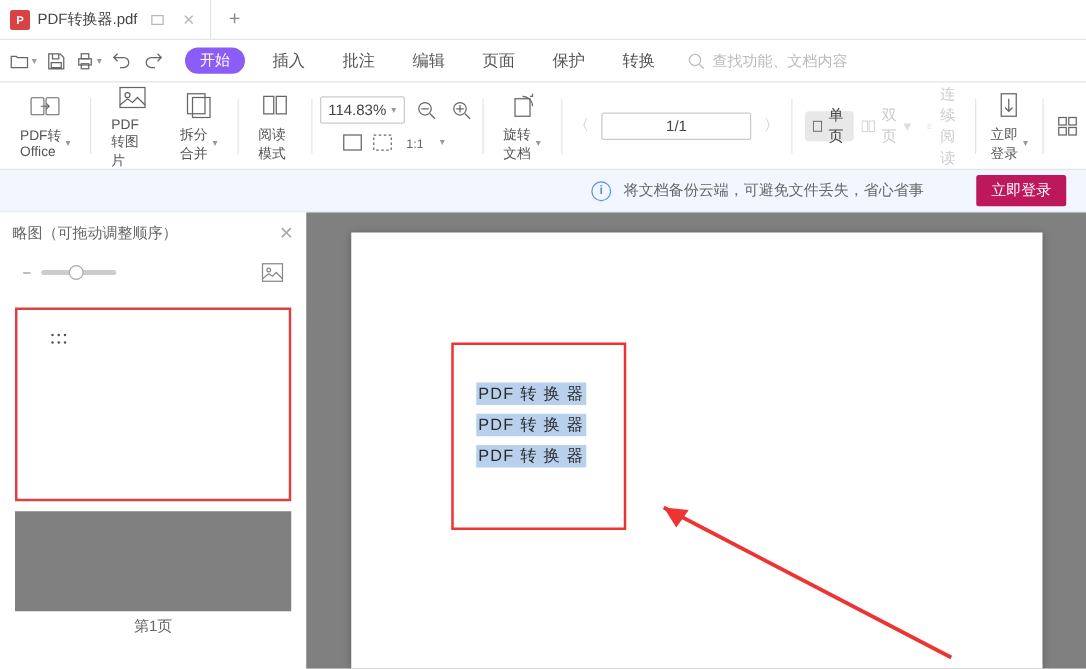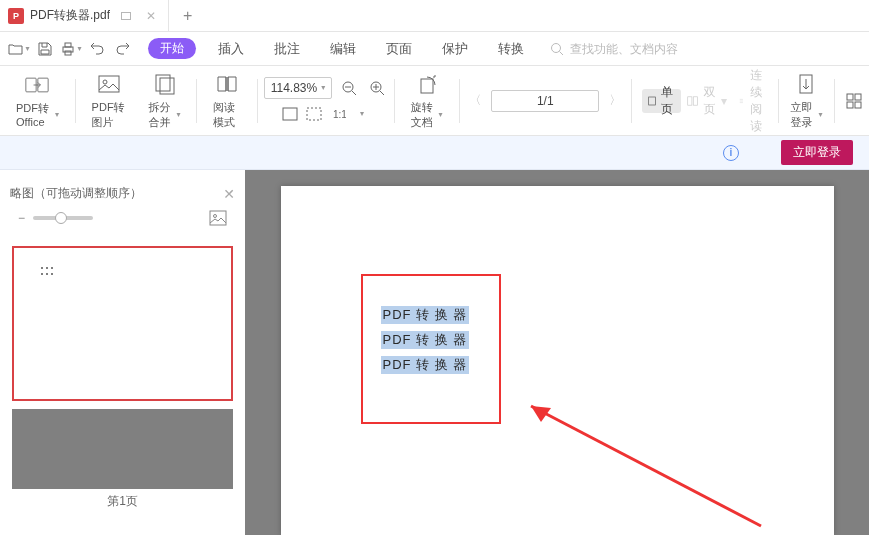--- a/index.html
+++ b/index.html
@@ -32,39 +32,39 @@
   .lbl .caret { font-size: 8px; color: #999; }
 
   .zoom-box { border: 1px solid #ccc; padding: 3px 6px; font-size: 12px; color: #444; display: flex; align-items: center; gap: 4px; border-radius: 2px; cursor: pointer; }
   .zoom-box .caret { font-size: 8px; color: #999; }
   .tool-small { width: 22px; height: 22px; display: flex; align-items: center; justify-content: center; color: #ec4899; cursor: pointer; border-radius: 3px; }
   .tool-stack { display: flex; flex-direction: column; align-items: center; gap: 4px; }
   .tool-stack .row { display: flex; gap: 2px; }
 
   .page-nav { display: flex; align-items: center; gap: 6px; }
   .page-arrow { width: 20px; height: 20px; display: flex; align-items: center; justify-content: center; color: #bbb; cursor: pointer; }
-  .page-field { border: 1px solid #ccc; width: 108px; height: 22px; text-align: center; font-size: 12px; color: #444; border-radius: 2px; display: flex; align-items: center; justify-content: center; }
+  .page-field { border: 1px solid #ccc; width: 120px; height: 22px; text-align: center; font-size: 12px; color: #444; border-radius: 2px; display: flex; align-items: center; justify-content: center; }
 
   .view-seg { display: flex; align-items: center; gap: 0; margin-left: 4px; }
   .seg-btn { display: flex; align-items: center; gap: 3px; height: 24px; padding: 0 6px; font-size: 12px; color: #888; cursor: pointer; border-radius: 3px; text-align: center; }
   .seg-btn.active { background: #e8e8e8; color: #444; }
   .seg-btn.disabled { color: #ccc; }
 
   
   .banner { height: 34px; background: #f1f6ff; border-bottom: 1px solid #e2e8f3; display: flex; align-items: center; justify-content: flex-end; padding: 0 16px; gap: 10px; }
   .banner .info-ico { width: 16px; height: 16px; border: 1px solid #5b8def; color: #5b8def; border-radius: 50%; display: flex; align-items: center; justify-content: center; font-size: 10px; font-weight: bold; }
   .banner .msg { color: #666; font-size: 12px; }
   .banner .login-btn { background: #be185d; color: #fff; padding: 4px 12px; border-radius: 2px; font-size: 12px; cursor: pointer; margin-left: 32px; }
 
   
   .body { display: flex; height: calc(535px - 32px - 34px - 70px - 34px); }
 
   
   .thumbs { width: 245px; background: #fff; display: flex; flex-direction: column; }
-  .thumbs-head { height: 32px; padding: 0 10px; display: flex; align-items: flex-end; color: #666; font-size: 12px; }
+  .thumbs-head { height: 32px; padding: 0 10px; display: flex; align-items: center; color: #666; font-size: 12px; }
   .thumbs-head .close { margin-left: auto; color: #aaa; cursor: pointer; font-size: 14px; }
   .thumbs-ctrl { height: 32px; padding: 0 18px; display: flex; align-items: center; gap: 8px; }
   .zoom-slider { flex: 0 0 auto; width: 60px; height: 4px; background: #ccc; border-radius: 2px; position: relative; }
   .zoom-slider .knob { width: 12px; height: 12px; border: 1px solid #aaa; background: #fff; border-radius: 50%; position: absolute; top: -4px; left: 22px; }
   .thumbs-ctrl .photo-ico { margin-left: auto; color: #888; cursor: pointer; }
   .thumbs-list { padding: 12px 12px 8px 12px; }
   .thumb { border: 2px solid #d94245; background: #fff; height: 155px; position: relative; }
   .thumb .dots-ico { position: absolute; top: 18px; left: 26px; color: #555; }
   .thumb-bottom { background: #808080; height: 80px; margin: 0 12px; }
   .thumb-label { text-align: center; font-size: 12px; color: #666; margin-top: 4px; }
@@ -316,20 +316,21 @@
         <rect x="2" y="2" width="6" height="6" fill="none" stroke="#666"></rect>
         <rect x="10" y="2" width="6" height="6" fill="none" stroke="#666"></rect>
         <rect x="2" y="10" width="6" height="6" fill="none" stroke="#666"></rect>
         <rect x="10" y="10" width="6" height="6" fill="none" stroke="#666"></rect>
       </svg>
   </div>
 </div>
 
 <div class="banner">
   <div class="info-ico">i</div>
+  <div class="msg">将文档备份云端，可避免文件丢失，省心省事</div>
   <div class="login-btn">立即登录</div>
 </div>
 
 <div class="body">
   <div class="thumbs">
     <div class="thumbs-head">
       <span>略图（可拖动调整顺序）</span>
       <span class="close">✕</span>
     </div>
     <div class="thumbs-ctrl">

